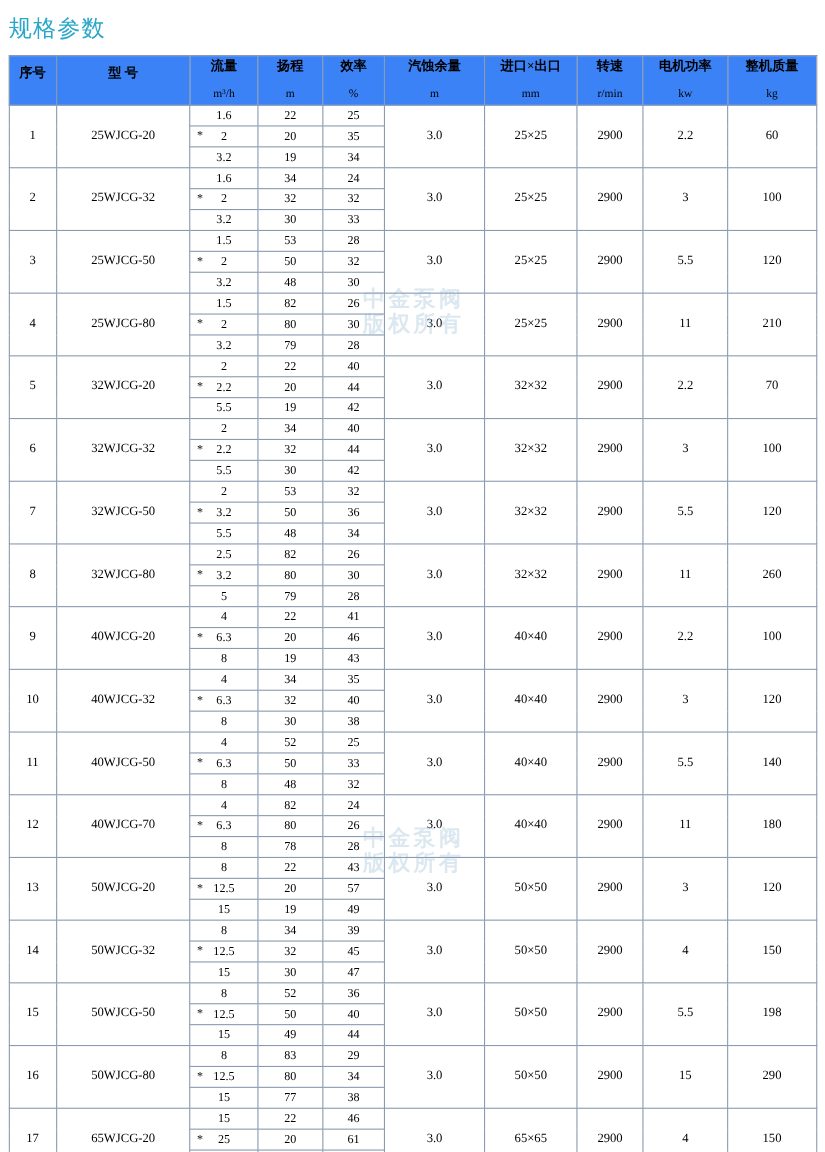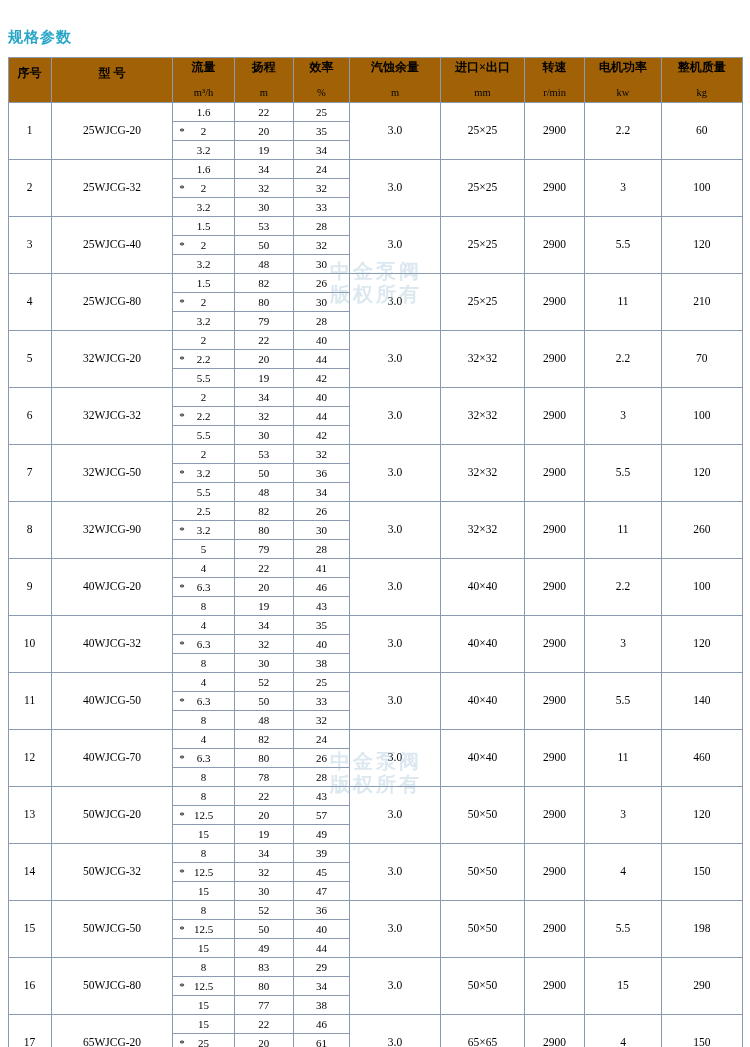--- a/index.html
+++ b/index.html
@@ -12,41 +12,41 @@
   }
   .page{
     width:750px;
     position:relative;
     box-sizing:border-box;
     padding:0;
   }
   .page-title{
     color:#2aa7c8;
     font-family:"Liberation Sans", sans-serif;
-    font-size:15px;
-    font-weight:bold;
-    padding:28px 0 10px 8px;
+    font-size:21px;
+    font-weight:normal;
+    padding:12px 0 10px 8px;
     letter-spacing:1px;
   }
   table.spec{
     border-collapse:collapse;
     width:735px;
     margin:0 auto;
     table-layout:fixed;
     font-size:11px;
   }
   table.spec td, table.spec th{
     border:1px solid #8a9ab0;
     text-align:center;
     vertical-align:middle;
     padding:0;
     line-height:1.15;
   }
   thead th{
-    background:#a16207;
+    background:#3b82f6;
     font-weight:bold;
     font-size:12px;
     height:44px;
     padding:3px 1px;
   }
   thead th .unit{
     display:block;
     font-weight:normal;
     font-size:10.5px;
     margin-top:12px;
@@ -199,21 +199,21 @@
           <td class="sub">32</td>
           <td class="sub">32</td>
         </tr>
         <tr>
           <td class="sub flow">3.2</td>
           <td class="sub">30</td>
           <td class="sub">33</td>
         </tr>
         <tr>
           <td rowspan="3" class="seq">3</td>
-          <td rowspan="3" class="model">25WJCG-40</td>
+          <td rowspan="3" class="model">25WJCG-50</td>
           <td class="sub flow">1.5</td>
           <td class="sub">53</td>
           <td class="sub">28</td>
           <td rowspan="3" class="npsh">3.0</td>
           <td rowspan="3" class="port">25×25</td>
           <td rowspan="3" class="speed">2900</td>
           <td rowspan="3" class="power">5.5</td>
           <td rowspan="3" class="mass">120</td>
         </tr>
         <tr>
@@ -309,21 +309,21 @@
           <td class="sub">50</td>
           <td class="sub">36</td>
         </tr>
         <tr>
           <td class="sub flow">5.5</td>
           <td class="sub">48</td>
           <td class="sub">34</td>
         </tr>
         <tr>
           <td rowspan="3" class="seq">8</td>
-          <td rowspan="3" class="model">32WJCG-90</td>
+          <td rowspan="3" class="model">32WJCG-80</td>
           <td class="sub flow">2.5</td>
           <td class="sub">82</td>
           <td class="sub">26</td>
           <td rowspan="3" class="npsh">3.0</td>
           <td rowspan="3" class="port">32×32</td>
           <td rowspan="3" class="speed">2900</td>
           <td rowspan="3" class="power">11</td>
           <td rowspan="3" class="mass">260</td>
         </tr>
         <tr>
@@ -405,21 +405,21 @@
         <tr>
           <td rowspan="3" class="seq">12</td>
           <td rowspan="3" class="model">40WJCG-70</td>
           <td class="sub flow">4</td>
           <td class="sub">82</td>
           <td class="sub">24</td>
           <td rowspan="3" class="npsh">3.0</td>
           <td rowspan="3" class="port">40×40</td>
           <td rowspan="3" class="speed">2900</td>
           <td rowspan="3" class="power">11</td>
-          <td rowspan="3" class="mass">460</td>
+          <td rowspan="3" class="mass">180</td>
         </tr>
         <tr>
           <td class="sub flow"><span class="star">*</span><span>6.3</span></td>
           <td class="sub">80</td>
           <td class="sub">26</td>
         </tr>
         <tr>
           <td class="sub flow">8</td>
           <td class="sub">78</td>
           <td class="sub">28</td>

